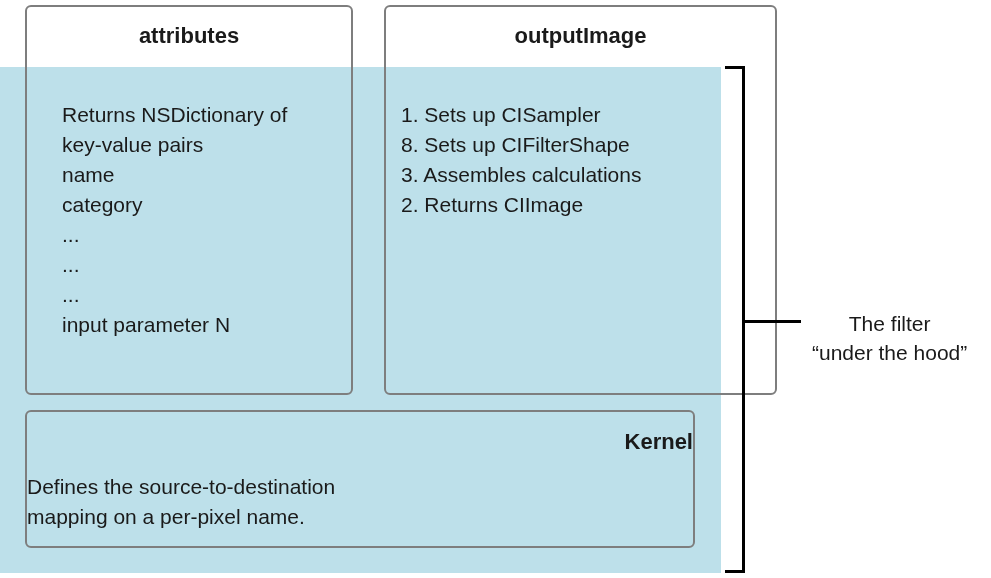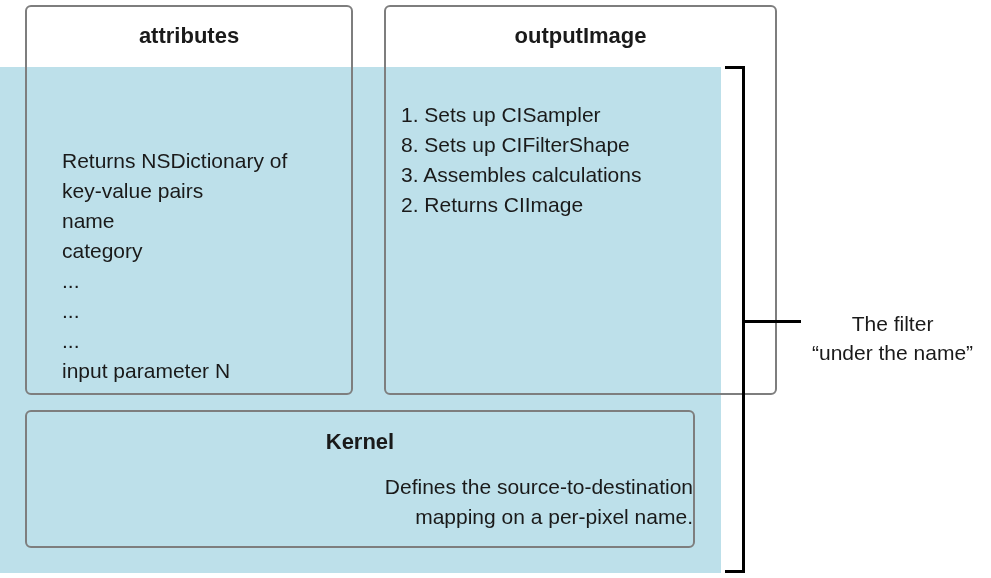--- a/index.html
+++ b/index.html
@@ -44,39 +44,39 @@
     font-weight: bold;
     font-size: 22px;
     line-height: 26px;
   }
   .box-body {
     position: absolute;
     font-size: 21px;
     line-height: 30px;
     white-space: nowrap;
   }
-  .attributes-body  { left: 35px; top: 93px; margin-top: 46px; }
+  .attributes-body  { left: 35px; top: 93px; }
   .outputimage-body { left: 15px; top: 93px; }
 
   .kernel-title {
     position: absolute;
     top: 17px;
     left: 0;
     right: 0;
-    text-align: center;
+    text-align: right;
     font-weight: bold;
     font-size: 22px;
     line-height: 26px;
   }
   .kernel-desc {
     position: absolute;
     top: 60px;
     left: 0;
     right: 0;
-    text-align: right;
+    text-align: left;
     font-size: 21px;
     line-height: 30px;
   }
 
   .bracket-piece {
     position: absolute;
     background: #000000;
   }
   .bracket-v      { left: 742px; top: 66px;  width: 3px;  height: 507px; }
   .bracket-top    { left: 725px; top: 66px;  width: 20px; height: 3px; }
@@ -132,16 +132,16 @@
     </div>
   </div>
 
   <div class="bracket-piece bracket-v"></div>
   <div class="bracket-piece bracket-top"></div>
   <div class="bracket-piece bracket-bottom"></div>
   <div class="bracket-piece bracket-tick"></div>
 
   <div class="bracket-label">
     <div>The filter</div>
-    <div>“under the name”</div>
+    <div>“under the hood”</div>
   </div>
 
 </div>
 
 </body></html>

